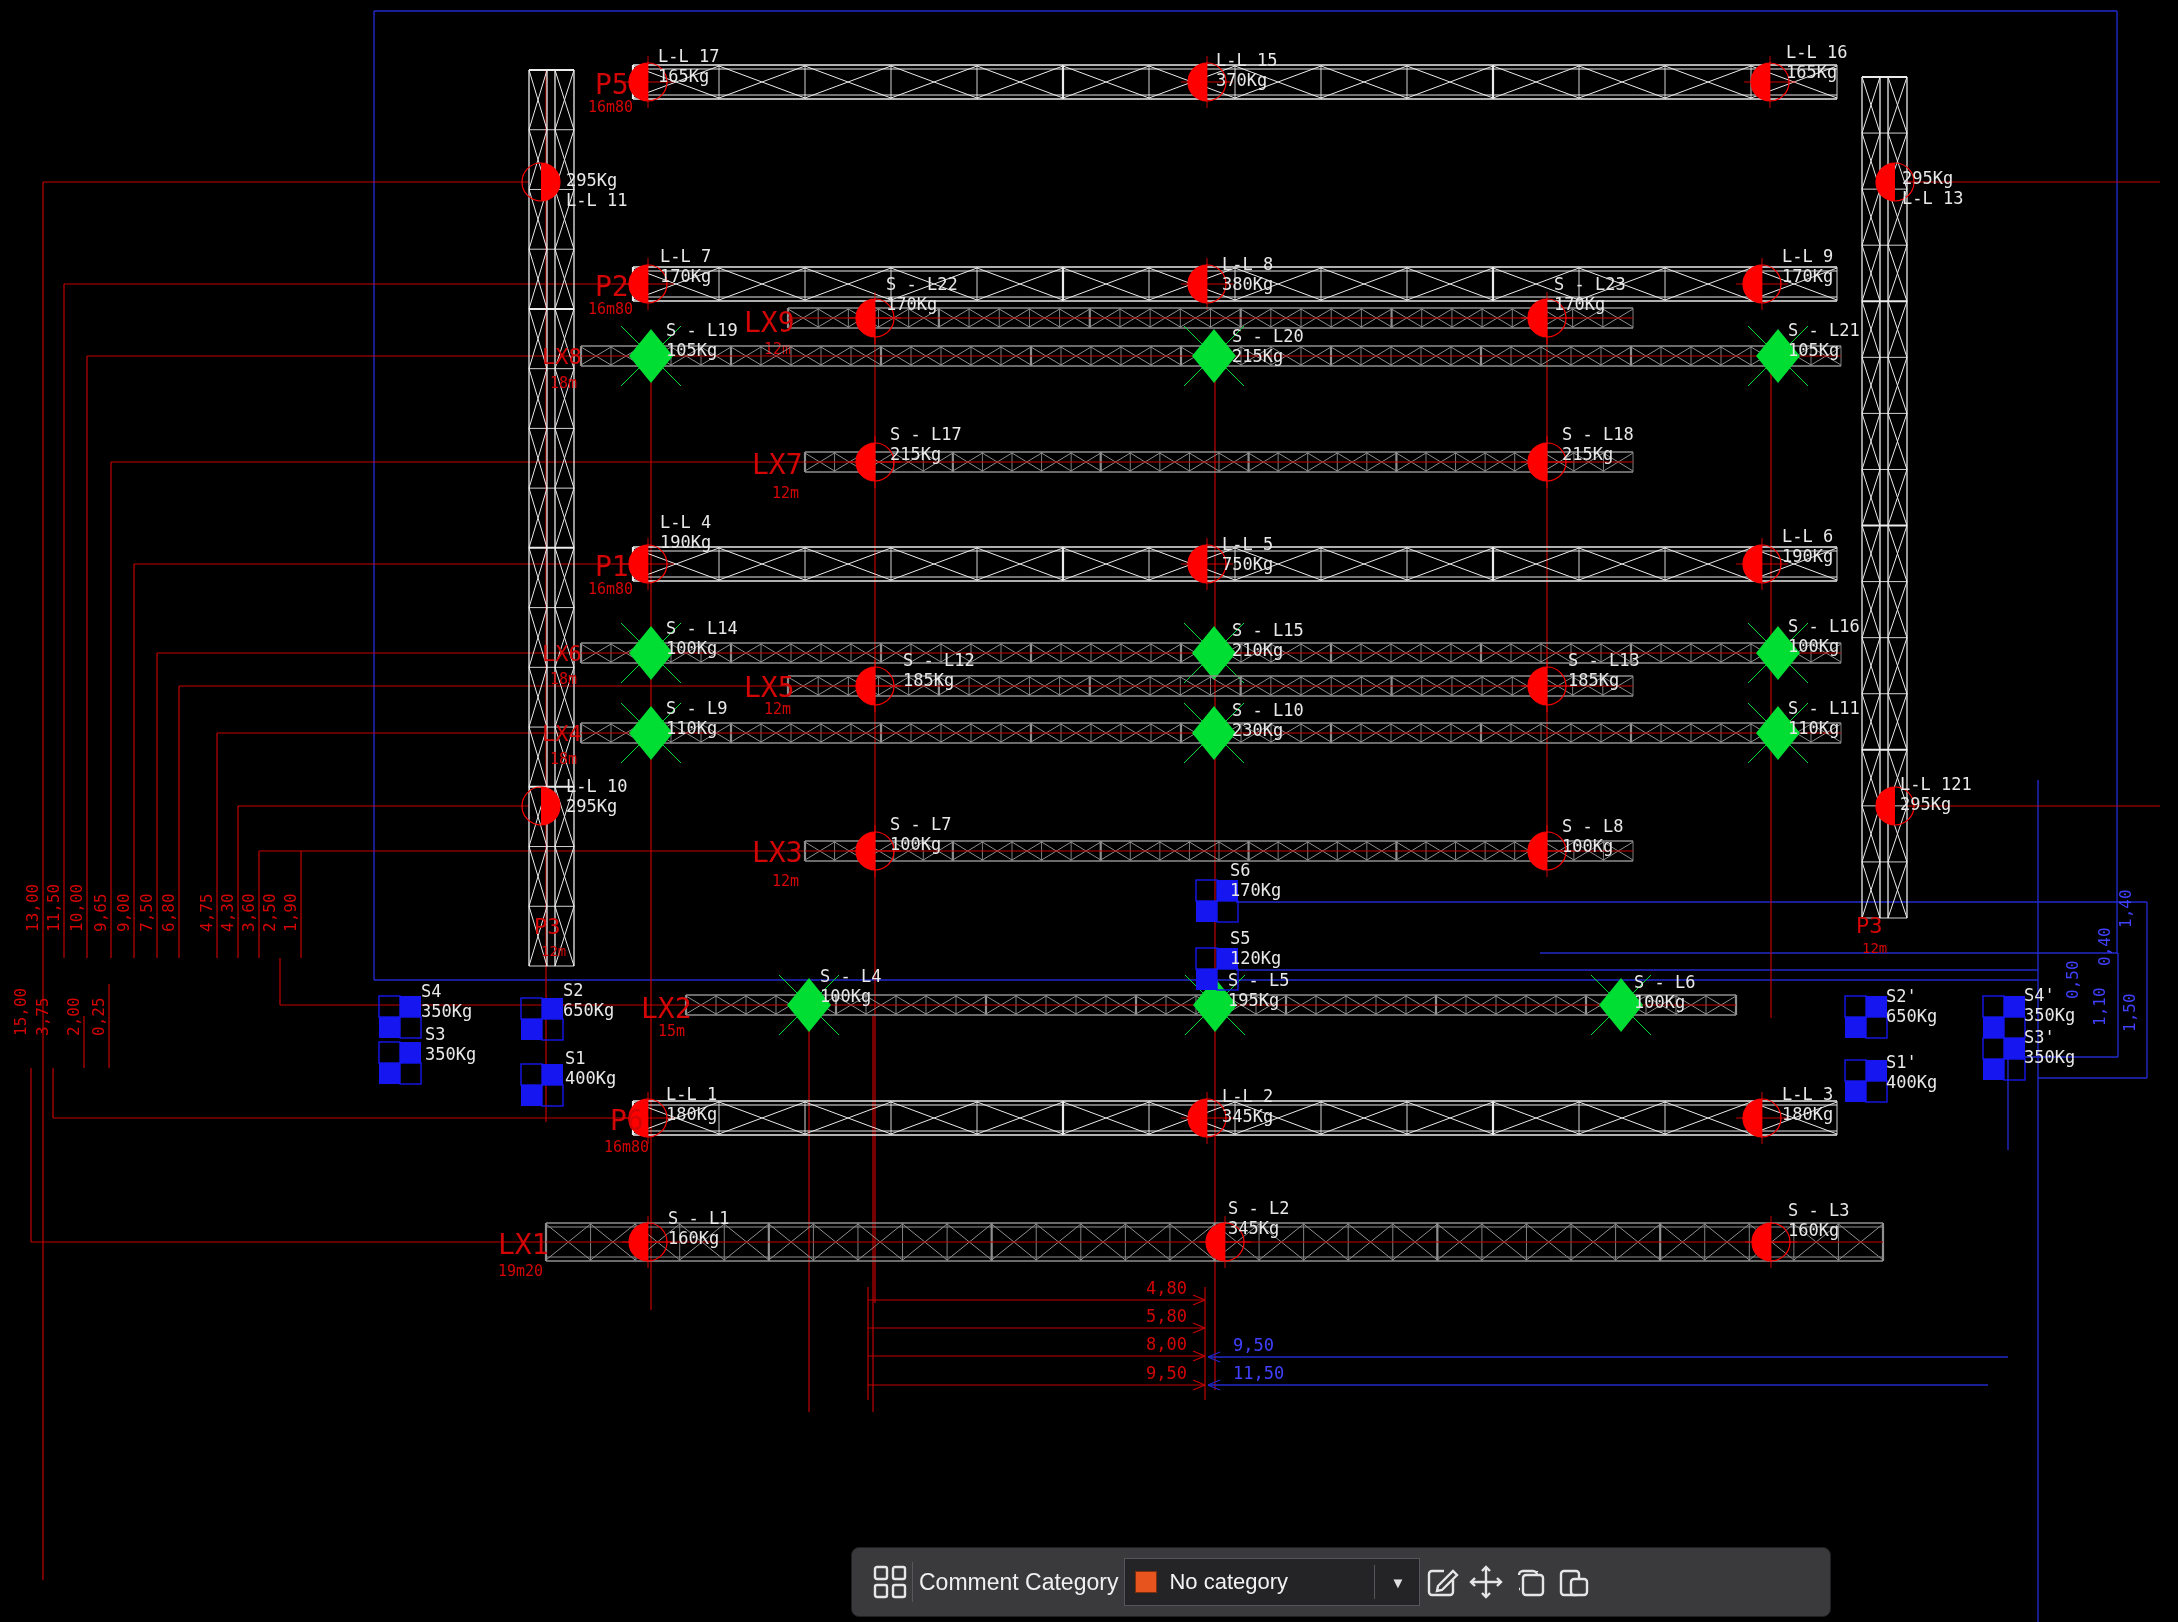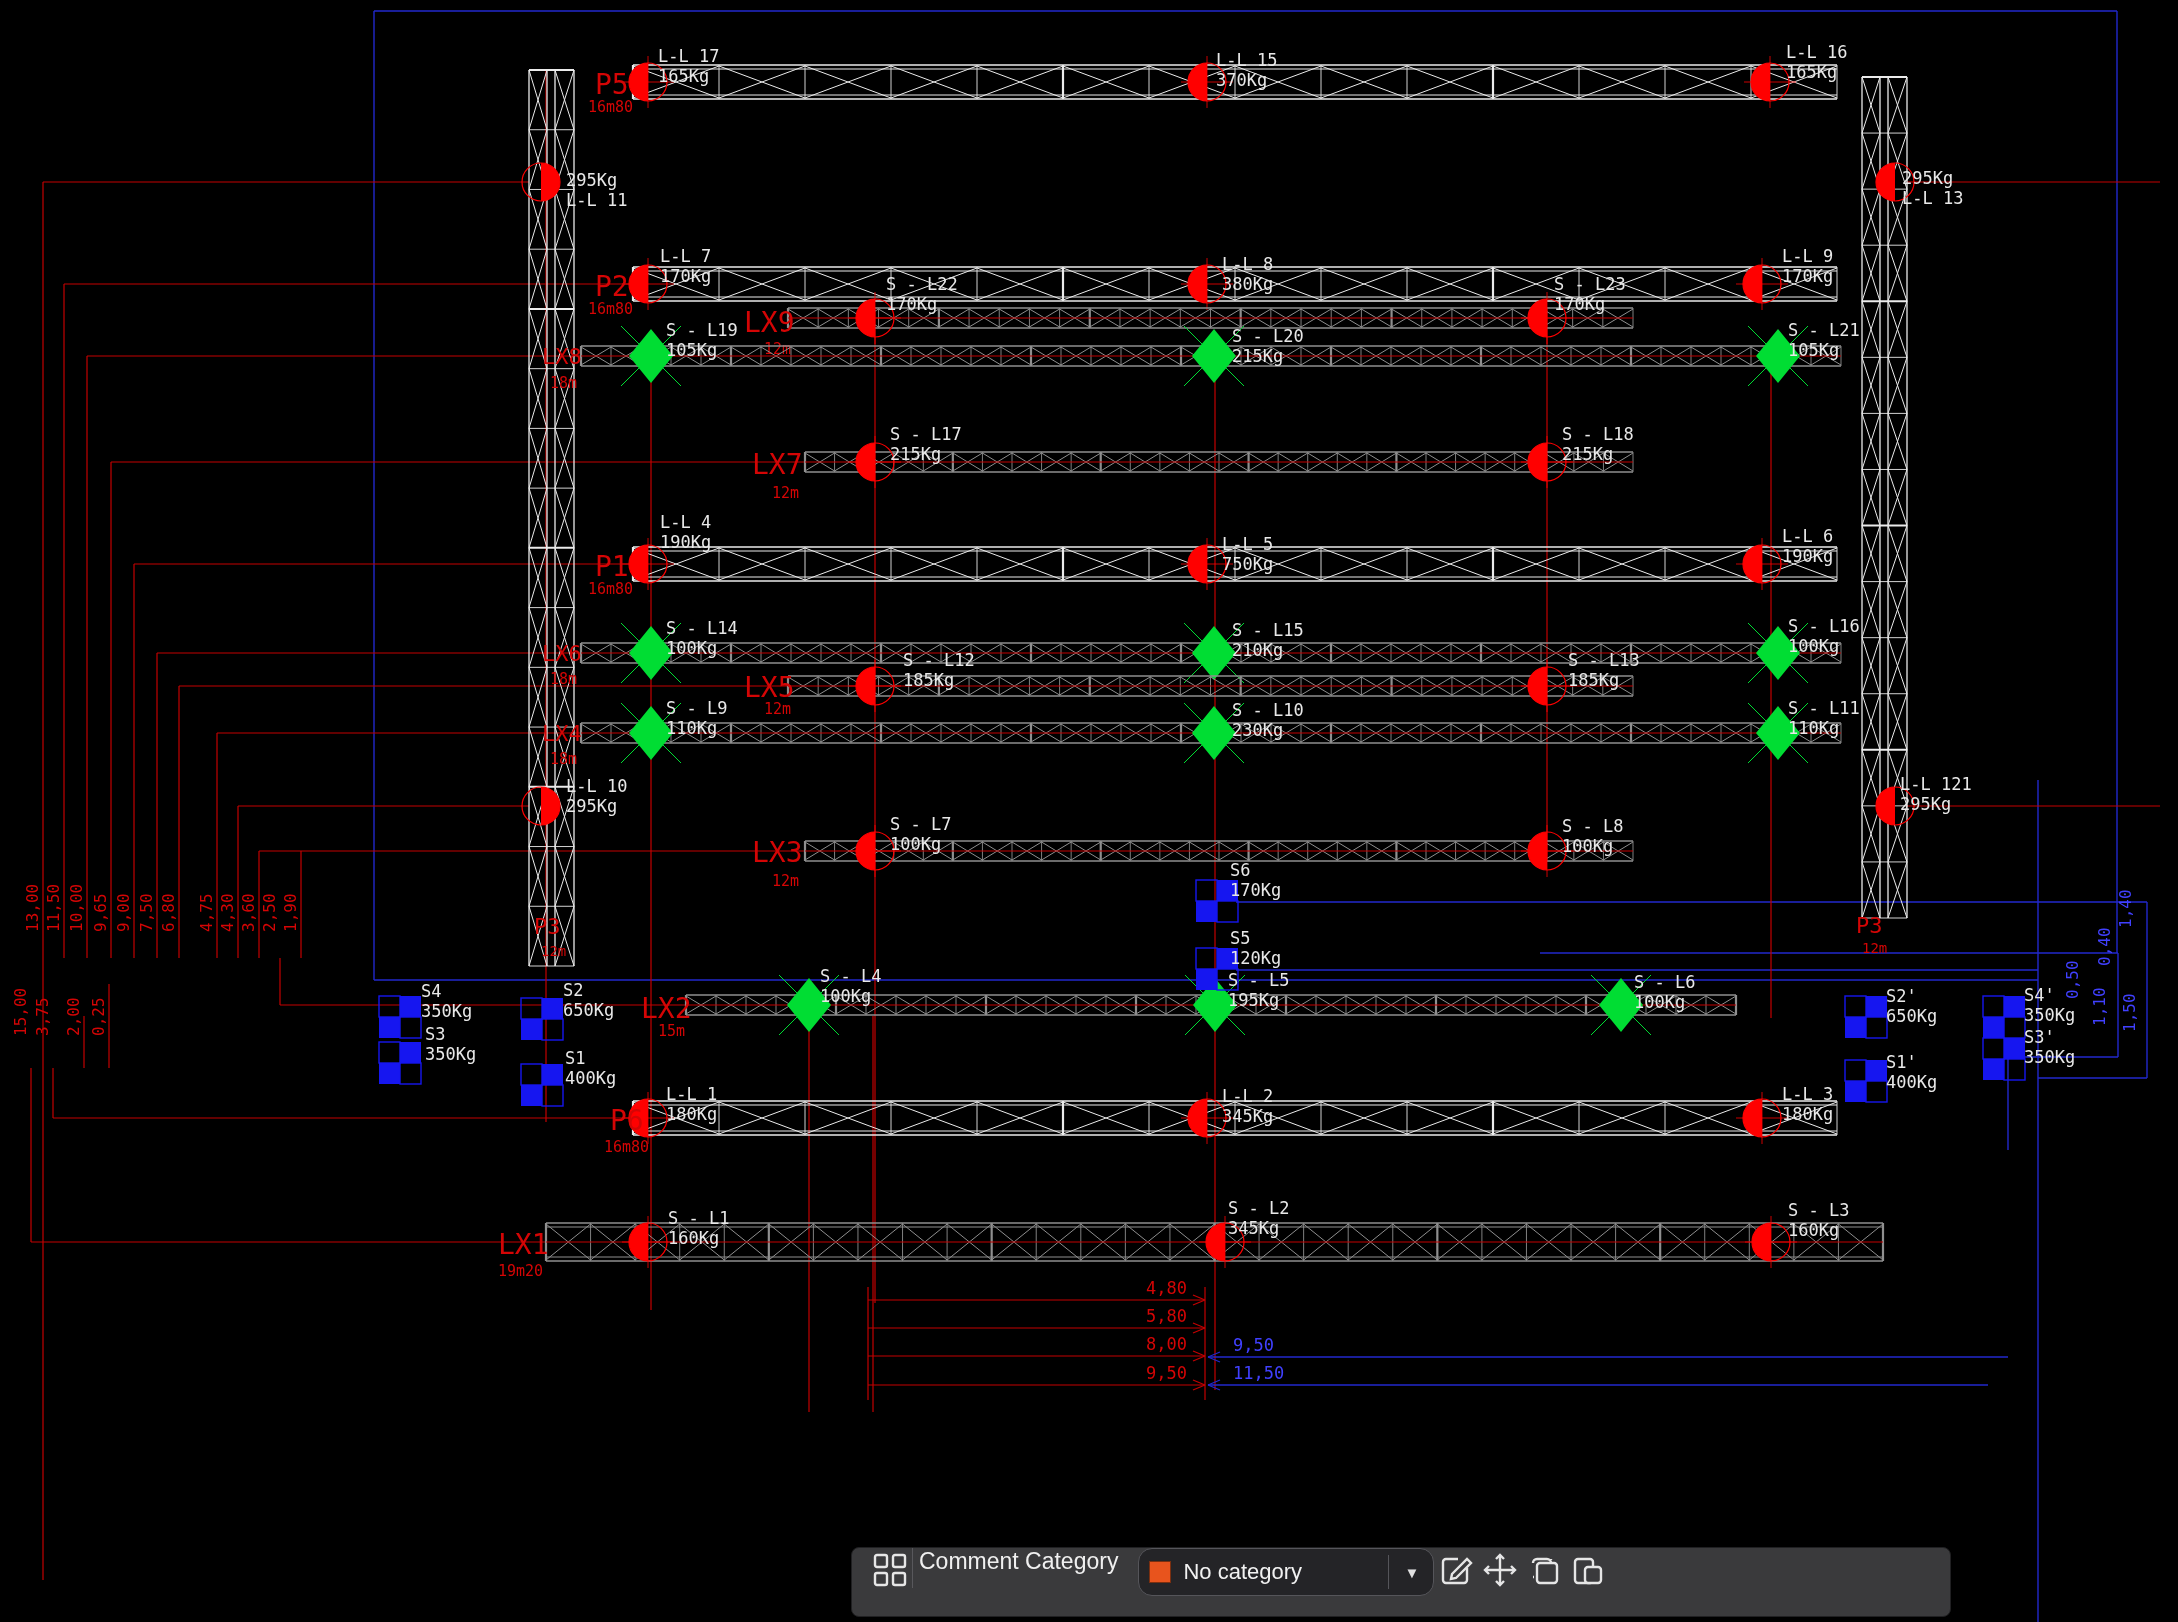--- a/index.html
+++ b/index.html
@@ -1,26 +1,26 @@
 <!DOCTYPE html>
 <html><head>
 <meta charset="utf-8">
 <style>
   html,body{margin:0;padding:0;background:#000;width:2178px;height:1622px;overflow:hidden;}
   #stage{position:relative;width:2178px;height:1622px;background:#000;font-family:"DejaVu Sans Mono",monospace;}
   #cad{position:absolute;left:0;top:0;}
   text{font-family:"DejaVu Sans Mono",monospace;}
-  .toolbar{position:absolute;left:851px;top:1547px;width:1100px;height:70px;background:#3a3a3c;
-           border:1px solid #202022;border-radius:8px;display:flex;
+  .toolbar{position:absolute;left:851px;top:1547px;width:980px;height:70px;background:#3a3a3c;
+           border:1px solid #202022;border-radius:8px;display:flex;align-items:center;
            box-sizing:border-box;padding:0 16px;gap:0;font-family:"Liberation Sans",sans-serif;}
   .tb-icon{width:44px;height:44px;display:flex;align-items:center;justify-content:center;cursor:pointer;border-radius:6px;}
   .tb-sep{width:1px;height:40px;background:#58585c;}
   .tb-label{color:#f0f0f0;font-size:23px;white-space:nowrap;padding:0 6px;}
-  .tb-dropdown{height:48px;min-width:296px;background:#242427;border:1px solid #55555a;border-radius:14px;
-               display:flex;align-items:center;gap:12px;padding:0 10px;box-sizing:border-box;cursor:pointer;margin-left:14px;}
+  .tb-dropdown{height:48px;min-width:296px;background:#242427;border:1px solid #55555a;border-radius:0;
+               display:flex;align-items:center;gap:12px;padding:0 10px;box-sizing:border-box;cursor:pointer;}
   .swatch{width:22px;height:22px;border:1px solid #7a2f10;box-sizing:border-box;display:inline-block;}
   .dd-value{color:#f2f2f2;font-size:22px;flex:1;}
   .dd-divider{width:1px;height:34px;background:#55555a;}
   .caret{color:#e0e0e0;font-size:15px;padding:0 4px;}
 </style>
 </head>
 <body>
 
 <div id="stage">
   <svg id="cad" width="2178" height="1622">

